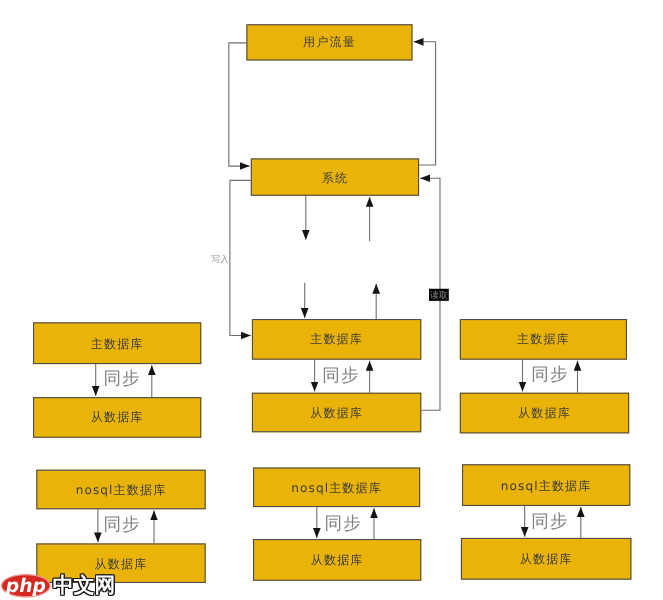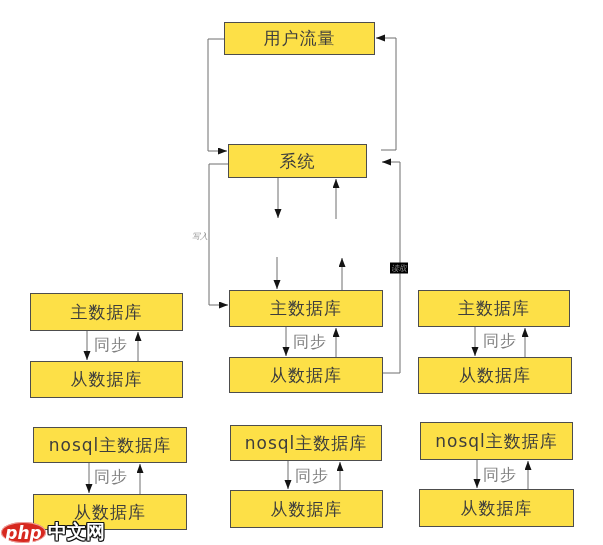--- a/index.html
+++ b/index.html
@@ -2,45 +2,45 @@
 <html><head>
 <meta charset="utf-8">
 <style>
   html,body{margin:0;padding:0;background:#fff;}
   .canvas{
     position:relative;width:603px;height:545px;background:#ffffff;
     font-family:"DejaVu Sans", sans-serif;overflow:hidden;
   }
   .wires{position:absolute;left:0;top:0;width:603px;height:545px;}
   .node{
-    position:absolute;border:1px solid #4d4d4d;background:#fde047;
+    position:absolute;border:1px solid #4d4d4d;background:#eab308;
     display:flex;align-items:center;justify-content:center;
-    font-size:17px;color:#3d3d3d;letter-spacing:1px;box-sizing:border-box;
+    font-size:11px;color:#3d3d3d;letter-spacing:1px;box-sizing:border-box;
     white-space:nowrap;
   }
   .n-user     {left:224px;top:22px; width:151px;height:33px;}
-  .n-system   {left:228px;top:144px;width:139px;height:34px;}
+  .n-system   {left:228px;top:144px;width:153px;height:34px;}
   .n-cache    {left:229px;top:219px;width:153px;height:38px;}
   .n-master-c {left:229px;top:290px;width:154px;height:37px;}
   .n-slave-c  {left:229px;top:357px;width:154px;height:36px;}
   .n-master-l {left:30px; top:293px;width:153px;height:38px;}
   .n-slave-l  {left:30px; top:361px;width:153px;height:37px;}
   .n-master-r {left:418px;top:290px;width:152px;height:37px;}
   .n-slave-r  {left:418px;top:357px;width:154px;height:37px;}
   .n-nosql-l  {left:33px; top:427px;width:154px;height:36px;}
   .n-slave-bl {left:33px; top:494px;width:154px;height:36px;}
   .n-nosql-c  {left:230px;top:425px;width:152px;height:36px;}
   .n-slave-bc {left:230px;top:490px;width:153px;height:38px;}
   .n-nosql-r  {left:420px;top:422px;width:153px;height:38px;}
   .n-slave-br {left:419px;top:489px;width:155px;height:38px;}
   .elabel{
     position:absolute;transform:translate(-50%,-50%);
     color:#7f7f7f;font-size:16px;letter-spacing:1px;white-space:nowrap;
   }
-  .elabel.small{font-size:8px;color:#8f8f8f;letter-spacing:0;font-style:italic;}
+  .elabel.small{font-size:8px;color:#8f8f8f;letter-spacing:0;}
   .elabel.onwire{background:#000000;padding:0 1px;}
   .l-sync-c {left:310px;top:342px;}
   .l-sync-l {left:111px;top:345px;}
   .l-sync-r {left:500px;top:341px;}
   .l-sync-bl{left:111px;top:477px;}
   .l-sync-bc{left:312px;top:476px;}
   .l-sync-br{left:500px;top:475px;}
   .l-write  {left:200px;top:236px;}
   .l-read   {left:399px;top:268px;}
   .watermark{position:absolute;left:0;top:517px;width:130px;height:28px;z-index:5;}

